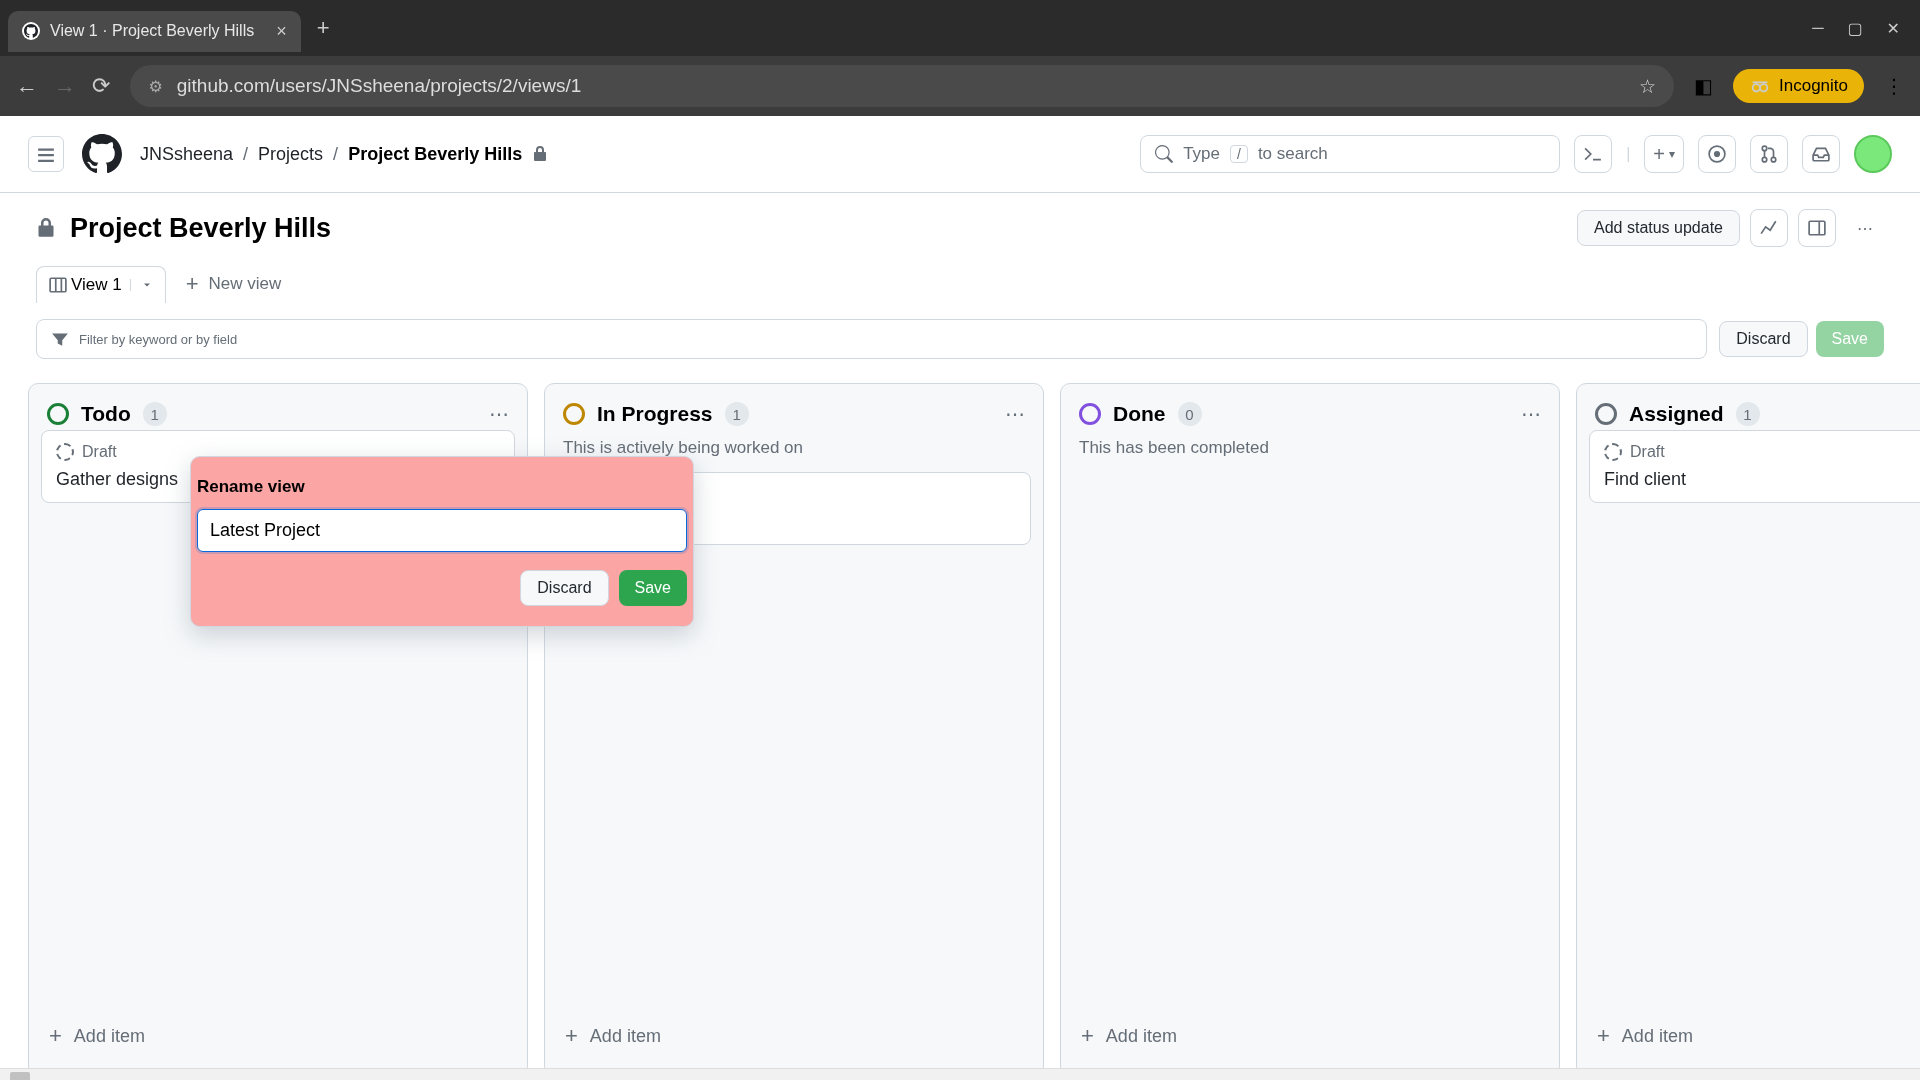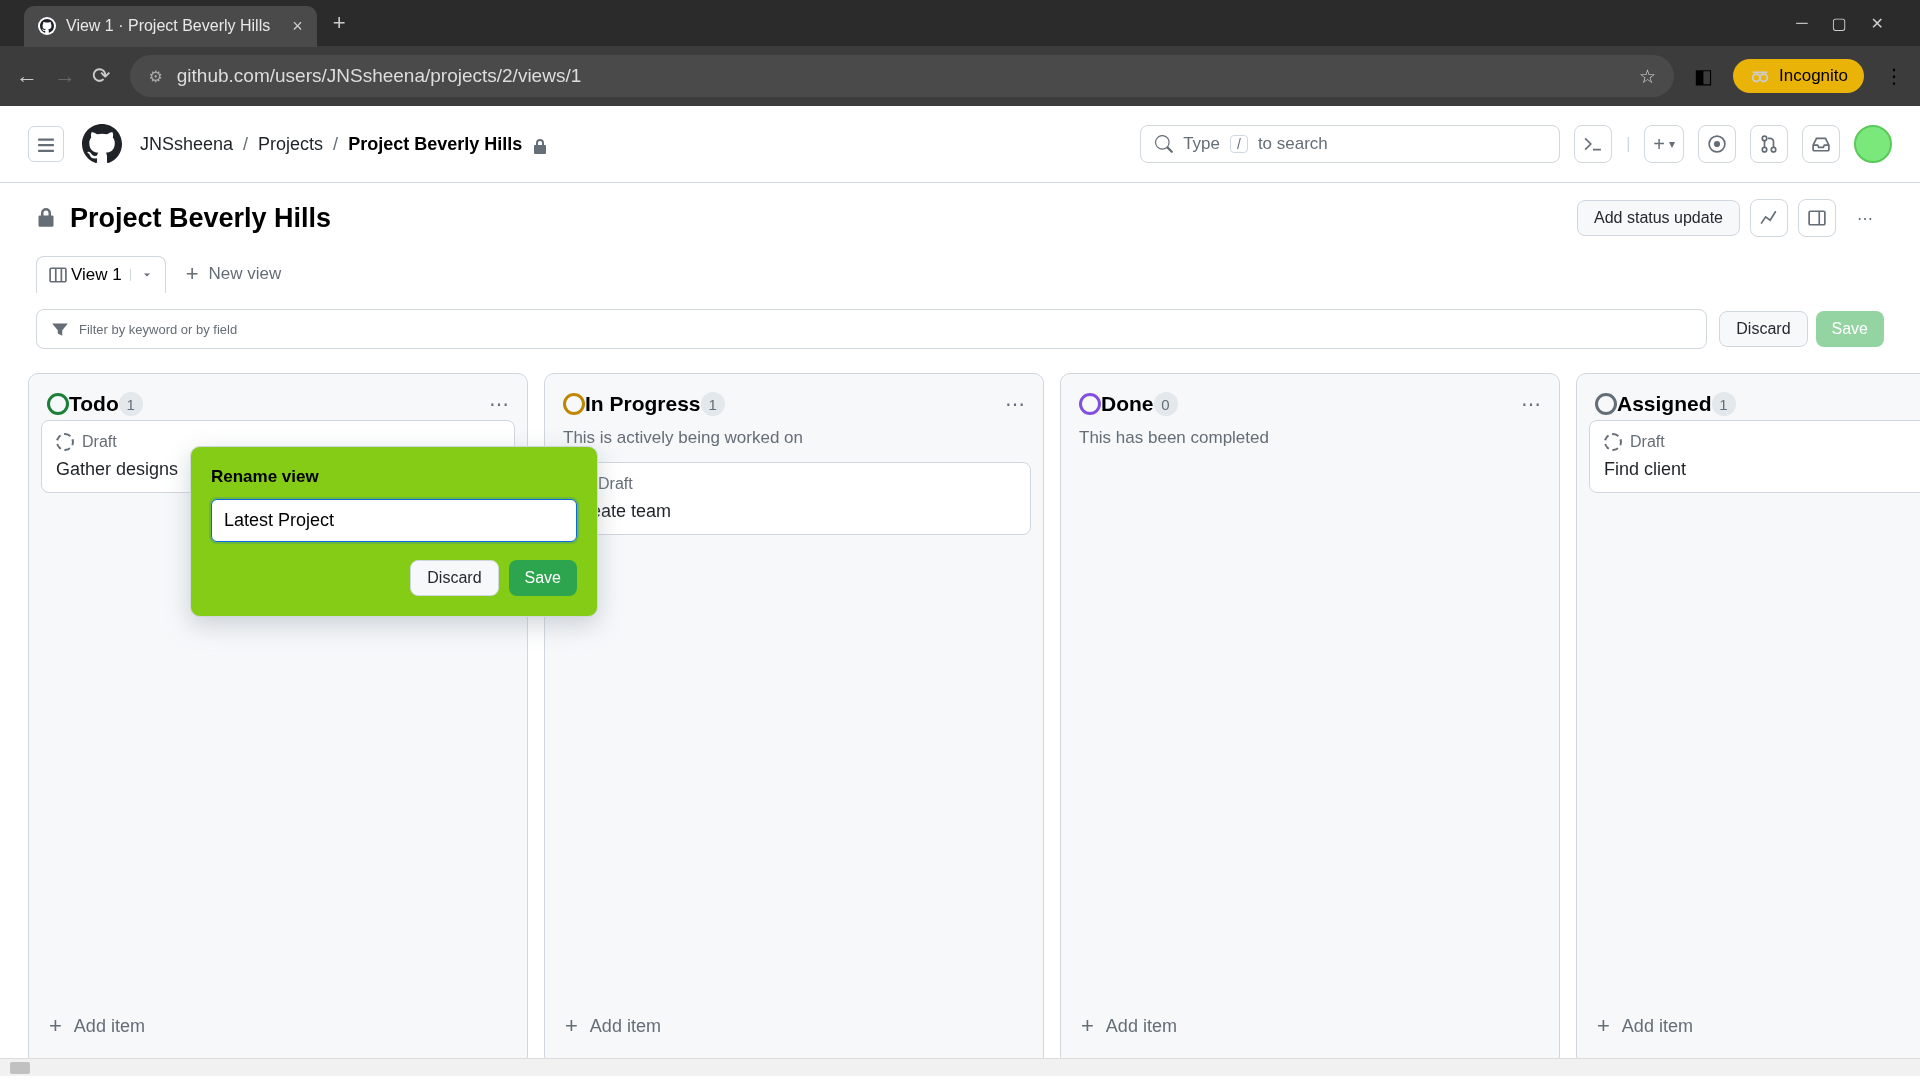--- a/index.html
+++ b/index.html
@@ -1,37 +1,37 @@
 <!DOCTYPE html>
 <html><head>
 <meta charset="utf-8">
 <style>
 *{margin:0;padding:0;box-sizing:border-box;font-family:-apple-system,BlinkMacSystemFont,"Segoe UI",Helvetica,Arial,sans-serif}
 body{background:#fff;overflow:hidden;width:1920px;height:1080px}
-.browser-chrome{background:#2b2b2b;height:46px;display:flex;align-items:center;padding:0 24px}
+.browser-chrome{background:#2b2b2b;height:56px;display:flex;align-items:center;padding:0 8px}
 .tab-strip{display:flex;align-items:center;gap:4px;flex:1}
 .tab{display:flex;align-items:center;gap:10px;background:#4a4a4a;border-radius:10px 10px 0 0;padding:10px 14px;color:#e8e8e8;font-size:16px;max-width:320px;margin-top:6px}
 .tab-favicon{width:18px;height:18px;border-radius:50%;background:#fff;display:flex;align-items:center;justify-content:center}
 .tab-favicon svg{width:14px;height:14px;fill:#1f2328}
 .tab-close{color:#ccc;font-size:18px;margin-left:12px}
 .new-tab{color:#ccc;font-size:22px;padding:0 12px}
 .window-controls{display:flex;gap:24px;color:#ccc;padding:0 12px}
 .addr-bar{background:#3c3c3c;height:60px;display:flex;align-items:center;padding:0 16px;gap:20px}
 .nav-buttons{display:flex;gap:16px;align-items:center}
 .nav-btn{color:#ccc;font-size:22px}
 .nav-btn.disabled{color:#666}
 .url-field{flex:1;background:#4a4a4a;border-radius:30px;height:42px;display:flex;align-items:center;padding:0 18px;color:#ddd;font-size:19px;gap:14px}
 .url-icon{font-size:16px;color:#aaa}
 .incognito-badge{display:flex;align-items:center;gap:8px;background:#eab308;border-radius:20px;padding:6px 16px;font-size:17px}
 .incognito-icon{width:22px;height:22px}
 .page{background:#fff;height:calc(1080px - 110px);display:flex;flex-direction:column;position:relative}
 .gh-header{display:flex;align-items:center;padding:18px 28px;gap:18px;border-bottom:1px solid #d0d7de}
 .menu-btn{width:36px;height:36px;border:1px solid #d0d7de;border-radius:6px;display:flex;align-items:center;justify-content:center}
 .gh-logo{width:40px;height:40px}
-.breadcrumb{display:flex;align-items:flex-end;gap:10px;font-size:18px}
+.breadcrumb{display:flex;align-items:center;gap:10px;font-size:18px}
 .breadcrumb a{color:#1f2328;text-decoration:none}
 .breadcrumb .sep{color:#656d76}
 .breadcrumb .current{font-weight:600}
 .lock-icon{width:16px;height:16px;fill:#656d76}
 .gh-header-right{margin-left:auto;display:flex;align-items:center;gap:14px}
 .search-box{display:flex;align-items:center;gap:10px;border:1px solid #d0d7de;border-radius:8px;padding:8px 14px;color:#656d76;font-size:17px;width:420px}
 .search-box kbd{border:1px solid #d0d7de;border-radius:4px;padding:0 6px;font-size:14px}
 .icon-btn{width:38px;height:38px;border:1px solid #d0d7de;border-radius:8px;display:flex;align-items:center;justify-content:center;color:#656d76}
 .icon-btn.add{width:auto;padding:0 8px;gap:4px}
 .avatar{width:38px;height:38px;border-radius:50%;background:#7be87b;border:2px solid #5ac85a}
@@ -45,36 +45,36 @@
 .view-tab-dd{border-left:1px solid #d0d7de;padding-left:10px;margin-left:4px}
 .new-view-btn{display:flex;align-items:center;gap:10px;padding:8px 16px;color:#656d76;font-size:17px}
 .filter-bar{display:flex;align-items:center;padding:14px 36px;gap:12px}
 .filter-input{flex:1;border:1px solid #d0d7de;border-radius:8px;padding:10px 14px;display:flex;align-items:center;gap:10px;color:#656d76;font-size:13px}
 .filter-btns{display:flex;gap:8px}
 .btn-discard{border:1px solid #d0d7de;background:#f6f8fa;border-radius:8px;padding:8px 16px;font-size:16px;color:#24292f}
 .btn-save{background:#2da44e;color:#fff;border:none;border-radius:8px;padding:8px 16px;font-size:16px}
 .btn-save.faded{background:#94d3a2}
 .board{display:flex;gap:16px;padding:10px 28px;overflow-x:auto;flex:1}
 .column{width:500px;min-width:500px;background:#f6f8fa;border:1px solid #d0d7de;border-radius:10px;display:flex;flex-direction:column;padding:14px 12px}
-.col-header{display:flex;align-items:center;padding:4px 6px}
+.col-header{display:flex;align-items:center;gap:12px;padding:4px 6px}
 .status-circle{width:22px;height:22px;border-radius:50%;border:3px solid}
 .status-circle.todo{border-color:#1a7f37}
 .status-circle.progress{border-color:#bf8700}
 .status-circle.done{border-color:#8250df}
 .status-circle.assigned{border-color:#656d76}
 .col-title{font-size:21px;font-weight:600}
 .col-count{background:#d0d7de80;border-radius:50%;width:24px;height:24px;display:flex;align-items:center;justify-content:center;font-size:15px;color:#656d76}
 .col-menu{margin-left:auto;color:#656d76;font-size:20px}
 .col-desc{color:#656d76;font-size:17px;padding:8px 6px 14px}
 .card{background:#fff;border:1px solid #d0d7de;border-radius:8px;padding:12px 14px;margin-bottom:10px}
 .card-draft{display:flex;align-items:center;gap:8px;color:#656d76;font-size:16px;margin-bottom:8px}
 .draft-icon{width:18px;height:18px;border:2px dashed #656d76;border-radius:50%}
 .card-title{font-size:18px;color:#1f2328}
 .add-item{margin-top:auto;display:flex;align-items:center;gap:12px;padding:12px 8px;color:#656d76;font-size:18px}
-.rename-popup{position:absolute;top:340px;left:190px;background:#84cc16;border:1px solid #d0d7de;border-radius:10px;box-shadow:0 8px 24px rgba(140,149,159,.4);padding:20px 20px;width:408px;z-index:100}
+.rename-popup{position:absolute;top:340px;left:190px;background:#fca5a5;border:1px solid #d0d7de;border-radius:10px;box-shadow:0 8px 24px rgba(140,149,159,.4);padding:20px 6px;width:504px;z-index:100}
 .rename-label{font-size:17px;font-weight:600;margin-bottom:12px}
 .rename-input{width:100%;border:1px solid #0969da;border-radius:6px;padding:10px 12px;font-size:18px;outline:2px solid #0969da33}
 .rename-actions{display:flex;justify-content:flex-end;gap:10px;margin-top:18px}
 .scrollbar-h{position:absolute;bottom:0;left:0;right:0;height:18px;background:#f1f1f1;border-top:1px solid #ddd}
 .scrollbar-thumb{position:absolute;left:10px;width:20px;height:12px;top:3px;background:#c1c1c1;border-radius:2px}
 svg{display:block}
 </style>
 </head>
 <body>
 

